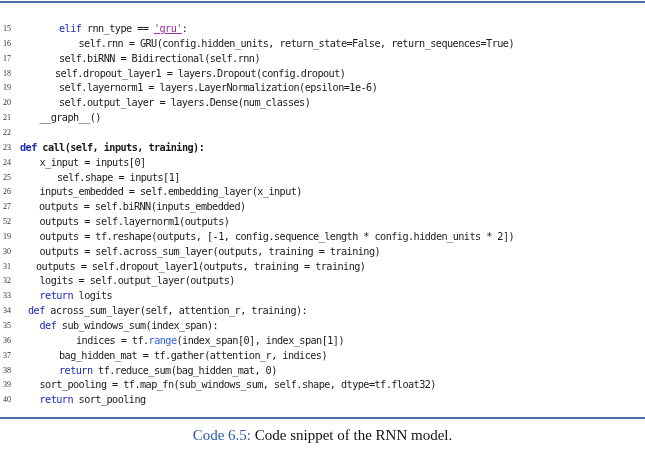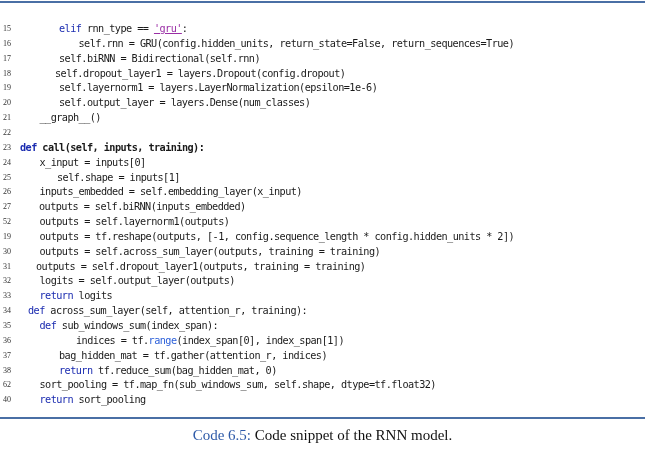--- a/index.html
+++ b/index.html
@@ -39,17 +39,17 @@
     <div class="line" style="top: 207.9px;"><span class="ln">19</span><span class="txt" style="left: 39.5px;"><span>outputs = tf.reshape(outputs, [-1, config.sequence_length * config.hidden_units * 2])</span></span></div>
     <div class="line" style="top: 222.75px;"><span class="ln">30</span><span class="txt" style="left: 39.5px;"><span>outputs = self.across_sum_layer(outputs, training = training)</span></span></div>
     <div class="line" style="top: 237.6px;"><span class="ln">31</span><span class="txt" style="left: 36px;"><span>outputs = self.dropout_layer1(outputs, training = training)</span></span></div>
     <div class="line" style="top: 252.45px;"><span class="ln">32</span><span class="txt" style="left: 39.5px;"><span>logits = self.output_layer(outputs)</span></span></div>
     <div class="line" style="top: 267.3px;"><span class="ln">33</span><span class="txt" style="left: 39.5px;"><span class="kw">return</span><span> logits</span></span></div>
     <div class="line" style="top: 282.15px;"><span class="ln">34</span><span class="txt" style="left: 28px;"><span class="kw">def</span><span> across_sum_layer(self, attention_r, training):</span></span></div>
     <div class="line" style="top: 297px;"><span class="ln">35</span><span class="txt" style="left: 39.5px;"><span class="kw">def</span><span> sub_windows_sum(index_span):</span></span></div>
     <div class="line" style="top: 311.85px;"><span class="ln">36</span><span class="txt" style="left: 76px;"><span>indices = tf.</span><span class="bi">range</span><span>(index_span[0], index_span[1])</span></span></div>
     <div class="line" style="top: 326.7px;"><span class="ln">37</span><span class="txt" style="left: 59px;"><span>bag_hidden_mat = tf.gather(attention_r, indices)</span></span></div>
     <div class="line" style="top: 341.55px;"><span class="ln">38</span><span class="txt" style="left: 59px;"><span class="kw">return</span><span> tf.reduce_sum(bag_hidden_mat, 0)</span></span></div>
-    <div class="line" style="top: 356.4px;"><span class="ln">62</span><span class="txt" style="left: 39.5px;"><span>sort_pooling = tf.map_fn(sub_windows_sum, self.shape, dtype=tf.float32)</span></span></div>
+    <div class="line" style="top: 356.4px;"><span class="ln">39</span><span class="txt" style="left: 39.5px;"><span>sort_pooling = tf.map_fn(sub_windows_sum, self.shape, dtype=tf.float32)</span></span></div>
     <div class="line" style="top: 371.25px;"><span class="ln">40</span><span class="txt" style="left: 39.5px;"><span class="kw">return</span><span> sort_pooling</span></span></div>
   </div>
 <div class="rule bottom"></div>
 <div class="caption"><span class="lbl">Code 6.5:</span><span> Code snippet of the RNN model.</span></div>
 
 </body></html>

